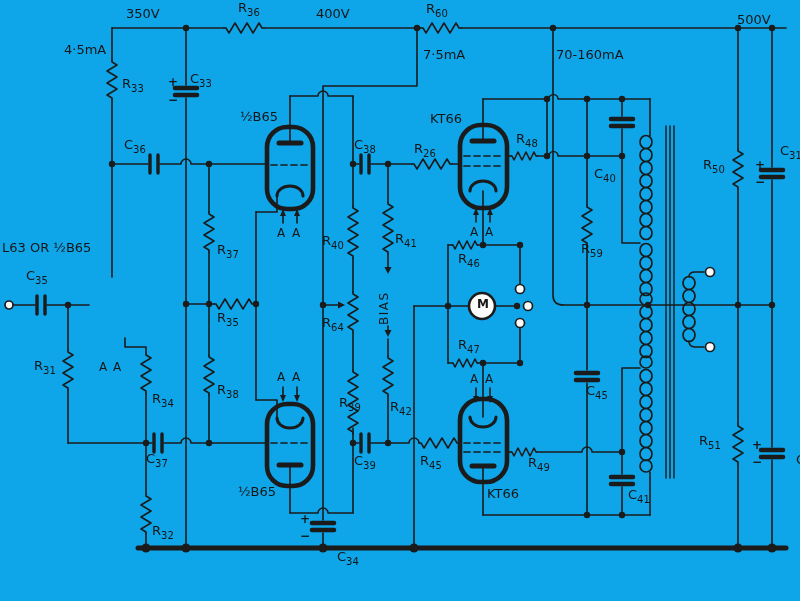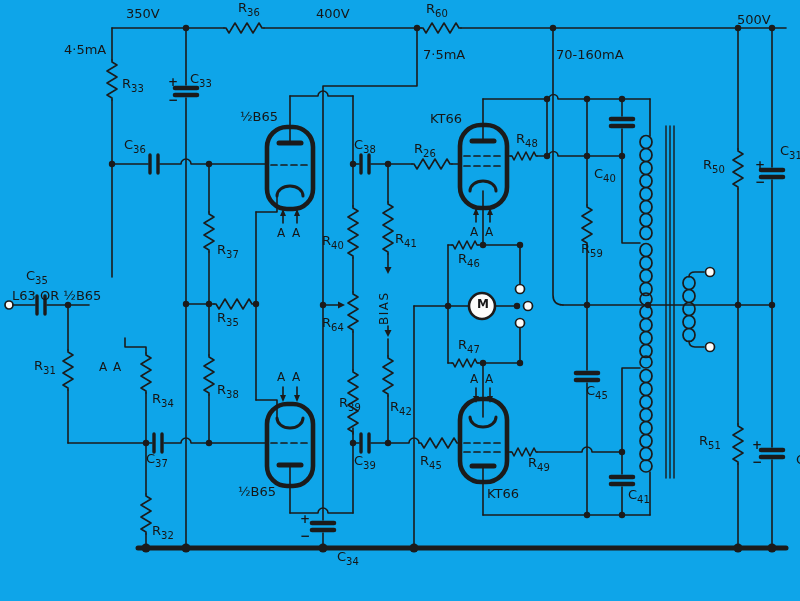--- a/index.html
+++ b/index.html
@@ -339,21 +339,21 @@
   </g>
 </svg>
 
 <div id="labels">
       <span class="lbl" style="left: 126px; top: 6px;">350V</span>
       <span class="lbl" style="left: 64px; top: 42px;">4·5mA</span>
       <span class="lbl" style="left: 316px; top: 6px;">400V</span>
       <span class="lbl" style="left: 423px; top: 47px;">7·5mA</span>
       <span class="lbl" style="left: 556px; top: 47px;">70-160mA</span>
       <span class="lbl" style="left: 737px; top: 12px;">500V</span>
-      <span class="lbl" style="left: 12px; top: 240px; margin-top: 48px;">L63 OR ½B65</span>
+      <span class="lbl" style="left: 2px; top: 240px;">L63 OR ½B65</span>
       <span class="lbl" style="left: 240px; top: 109px;">½B65</span>
       <span class="lbl" style="left: 238px; top: 484px;">½B65</span>
       <span class="lbl" style="left: 430px; top: 111px;">KT66</span>
       <span class="lbl" style="left: 487px; top: 486px;">KT66</span>
       <span class="lbl m" style="left: 477px; top: 297px;">M</span>
       <span class="lbl vert" style="left: 377px; top: 325px;">BIAS</span>
       <span class="lbl aa" style="left: 99px; top: 360px;">A</span>
       <span class="lbl aa" style="left: 113px; top: 360px;">A</span>
       <span class="lbl aa" style="left: 277px; top: 226px;">A</span>
       <span class="lbl aa" style="left: 292px; top: 226px;">A</span>

